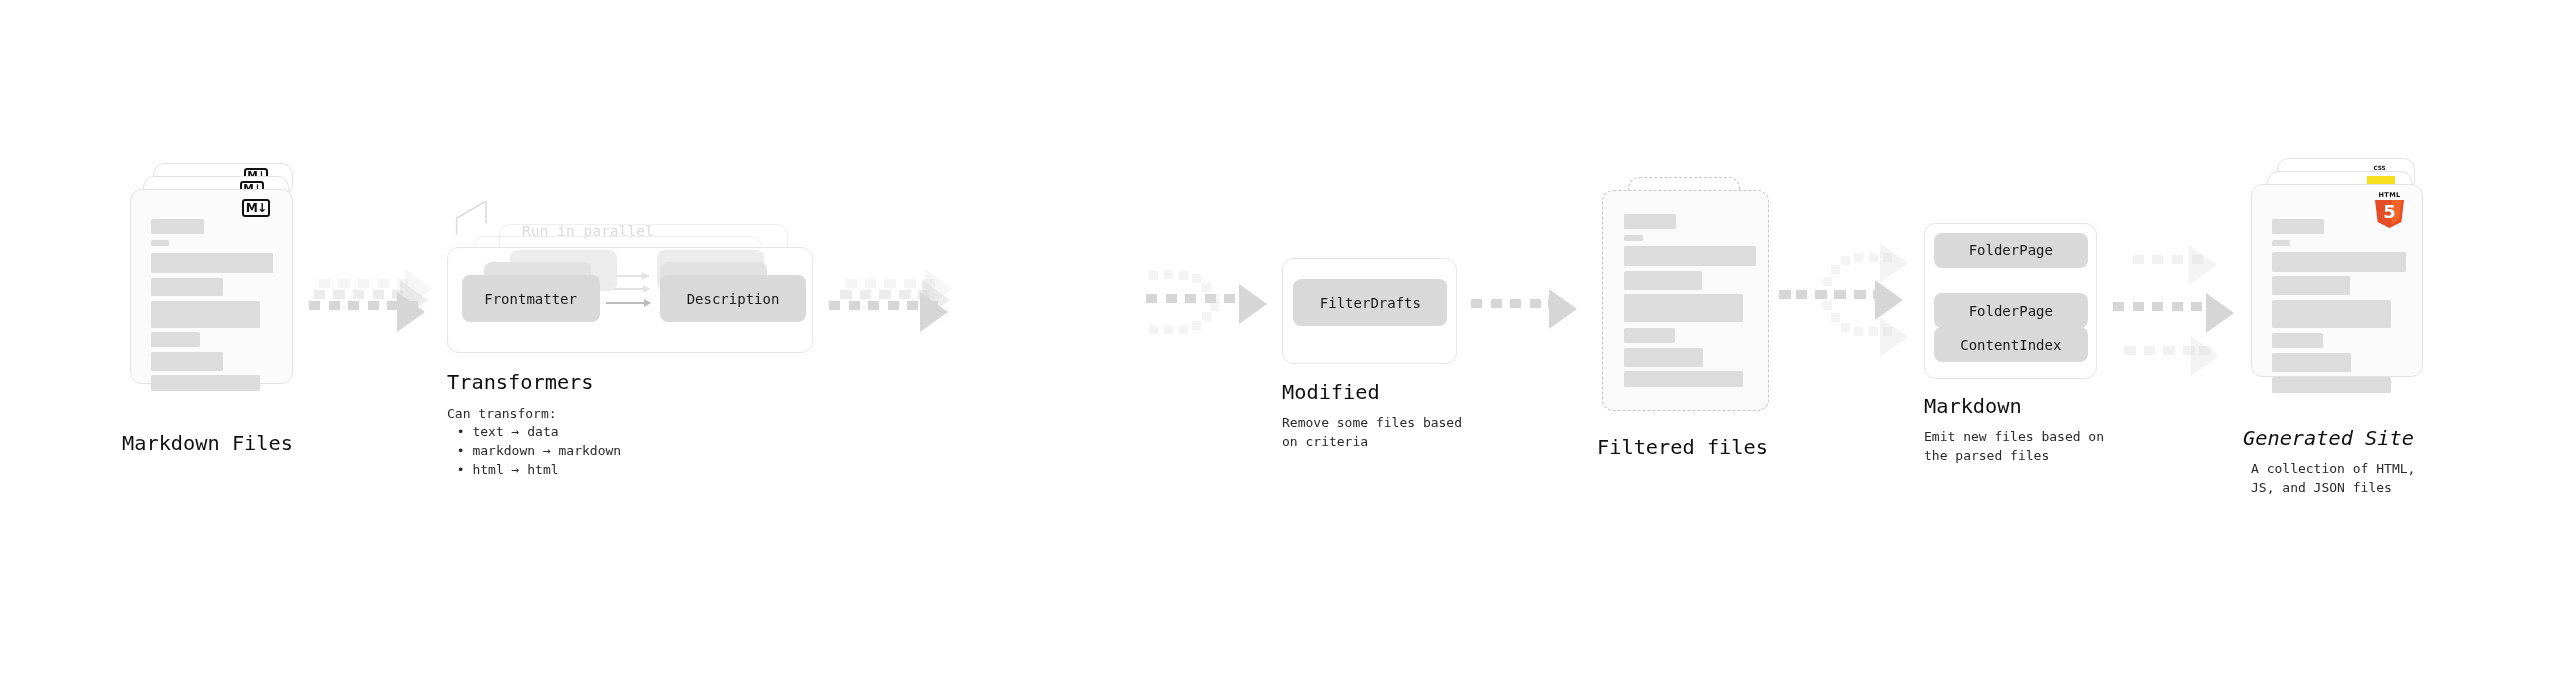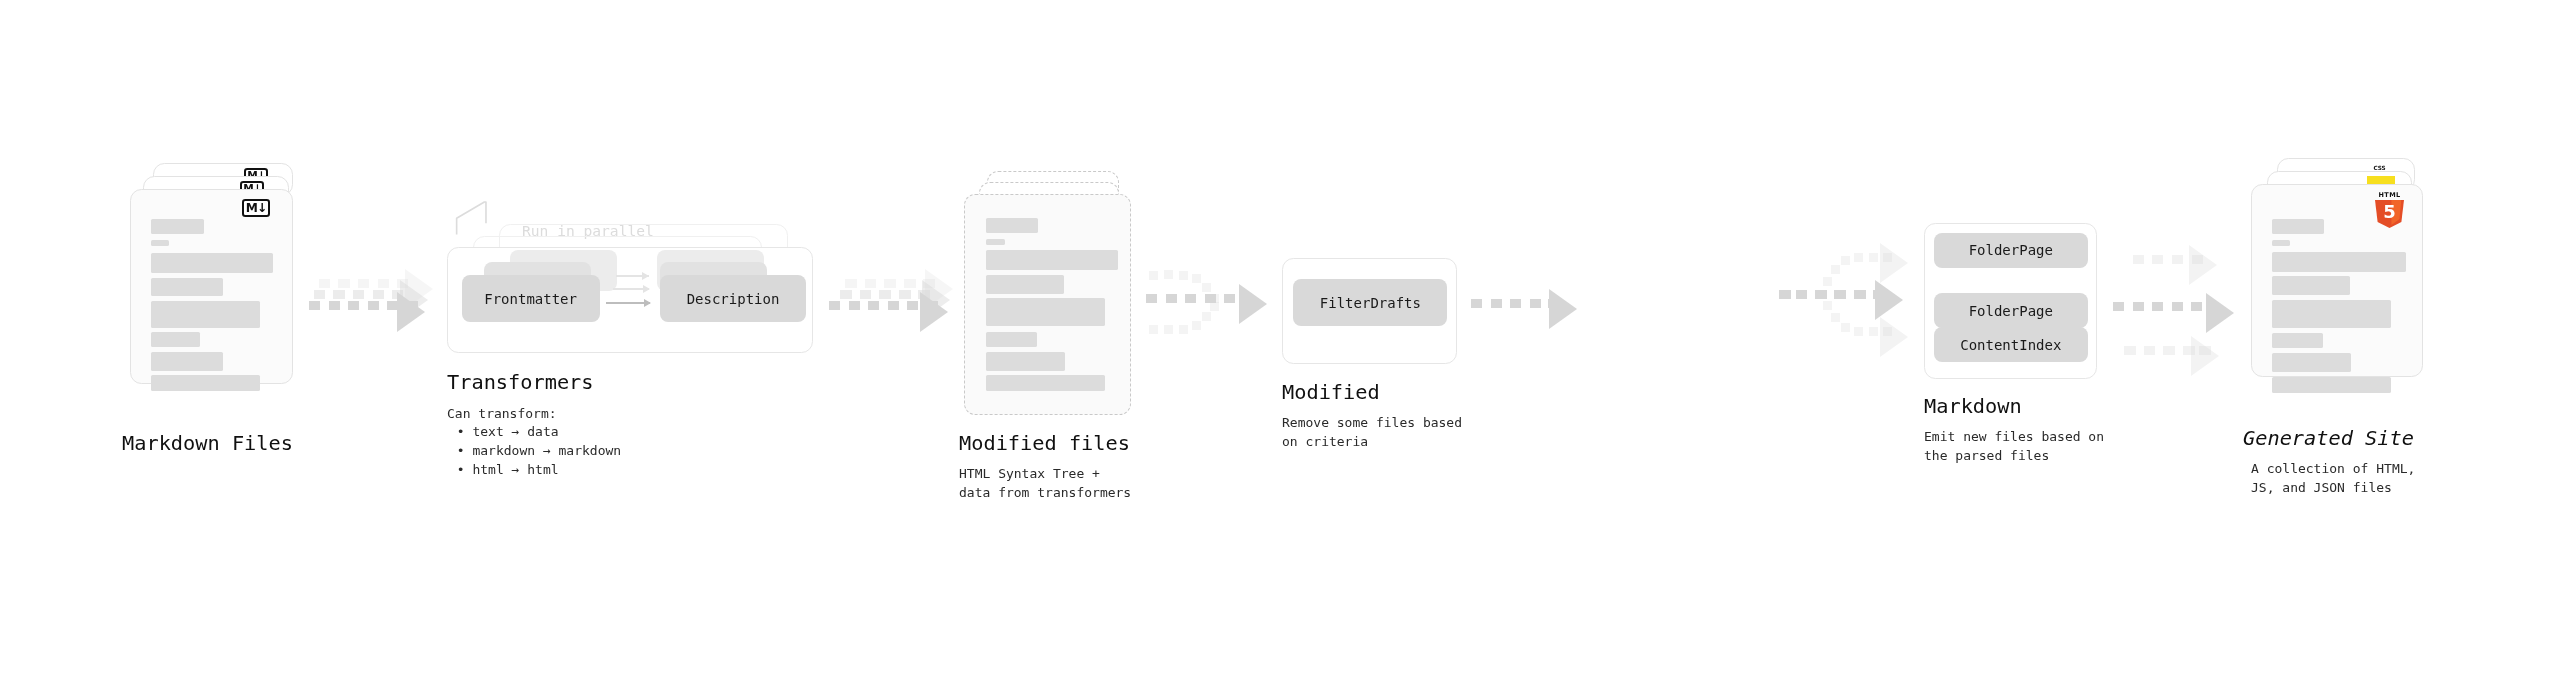--- a/index.html
+++ b/index.html
@@ -255,86 +255,83 @@
       <i style="left:0"></i>
         <i style="left:19.5px"></i>
         <i style="left:39px"></i>
         <i style="left:59px"></i>
         <i style="left:78px"></i>
         <i style="left:98px"></i>
     </div>
     <div class="head" style="left:91px;top:19.5px;"></div>
   </div>
 
-  <div class="node" style="left:959px;top:171px;">
-    <div class="doc-stack" style="width:187px;height:252px;">
-      <div class="doc-card dashed back2" style="left:28px;top:0px;width:132px;height:32.5px;"></div>
-      <div class="doc-card dashed back1" style="left:19.5px;top:11.4px;width:140px;height:32.5px;"></div>
-      <div class="doc-card dashed" style="left:4.9px;top:23px;width:167px;height:221px;">
+
+  <div class="flow" style="left:1138px;top:258px;width:146px;height:98px;">
+
+    <div class="curvedot op30" style="left:11.4px;top:13px;"></div>
+    <div class="curvedot op30" style="left:26px;top:12.2px;"></div>
+    <div class="curvedot op30" style="left:41px;top:13px;"></div>
+    <div class="curvedot op30" style="left:54px;top:16.3px;"></div>
+    <div class="curvedot op30" style="left:64px;top:25px;"></div>
+    <div class="curvedot op30" style="left:72px;top:36px;"></div>
+
+    <div class="curvedot op30" style="left:11.4px;top:67px;"></div>
+    <div class="curvedot op30" style="left:26px;top:67px;"></div>
+    <div class="curvedot op30" style="left:41px;top:67px;"></div>
+    <div class="curvedot op30" style="left:54px;top:63px;"></div>
+    <div class="curvedot op30" style="left:64px;top:54px;"></div>
+    <div class="curvedot op30" style="left:72px;top:44px;"></div>
+
+    <div class="dots" style="left:8.1px;top:36px;">
+      <i style="left:0"></i>
+        <i style="left:19.5px"></i>
+        <i style="left:39px"></i>
+        <i style="left:59px"></i>
+        <i style="left:78px"></i>
+        <i style="left:93px;width:8.1px"></i>
+    </div>
+    <div class="head" style="left:101px;top:26px;"></div>
+  </div>
+
+  <div class="node" style="left:1282px;top:258px;">
+    <div class="pbox" style="left:0px;top:0px;width:175px;height:106px;"></div>
+    <div class="chip" style="left:11.4px;top:21px;width:154px;height:47px;">FilterDrafts</div>
+    <div class="title" style="left:0px;top:122px;">Modified</div>
+    <div class="sub" style="left:0px;top:156px;">Remove some files based
+on criteria</div>
+  </div>
+
+  <div class="flow" style="left:1471px;top:288px;width:122px;height:49px;">
+    <div class="dots" style="left:0px;top:10.6px;">
+      <i style="left:0"></i>
+        <i style="left:19.5px"></i>
+        <i style="left:39px"></i>
+        <i style="left:59px"></i>
+        <i style="left:77px"></i>
+    </div>
+    <div class="head" style="left:78px;top:0.8px;"></div>
+  </div>
+
+  <div class="node" style="left:1597px;top:177px;">
+    <div class="doc-stack" style="width:187px;height:244px;">
+      <div class="doc-card dashed back1" style="left:31px;top:0px;width:112px;height:32.5px;"></div>
+      <div class="doc-card dashed" style="left:4.9px;top:13px;width:167px;height:221px;">
         <div class="skel" style="left:21px;top:23px;width:52px;height:15.4px;"></div>
         <div class="skel" style="left:21px;top:44px;width:18.7px;height:5.7px;"></div>
         <div class="skel" style="left:21px;top:55px;width:132px;height:19.5px;"></div>
         <div class="skel" style="left:21px;top:80px;width:78px;height:18.7px;"></div>
         <div class="skel" style="left:21px;top:103px;width:119px;height:28.4px;"></div>
         <div class="skel" style="left:21px;top:137px;width:51px;height:15.4px;"></div>
         <div class="skel" style="left:21px;top:157px;width:79px;height:18.7px;"></div>
         <div class="skel" style="left:21px;top:180px;width:119px;height:16.3px;"></div>
       </div>
     </div>
-    <div class="title" style="left:0px;top:260px;">Modified files</div>
-    <div class="sub" style="left:0px;top:294px;">HTML Syntax Tree +
-data from transformers</div>
-  </div>
-
-  <div class="flow" style="left:1138px;top:258px;width:146px;height:98px;">
-
-    <div class="curvedot op30" style="left:11.4px;top:13px;"></div>
-    <div class="curvedot op30" style="left:26px;top:12.2px;"></div>
-    <div class="curvedot op30" style="left:41px;top:13px;"></div>
-    <div class="curvedot op30" style="left:54px;top:16.3px;"></div>
-    <div class="curvedot op30" style="left:64px;top:25px;"></div>
-    <div class="curvedot op30" style="left:72px;top:36px;"></div>
-
-    <div class="curvedot op30" style="left:11.4px;top:67px;"></div>
-    <div class="curvedot op30" style="left:26px;top:67px;"></div>
-    <div class="curvedot op30" style="left:41px;top:67px;"></div>
-    <div class="curvedot op30" style="left:54px;top:63px;"></div>
-    <div class="curvedot op30" style="left:64px;top:54px;"></div>
-    <div class="curvedot op30" style="left:72px;top:44px;"></div>
-
-    <div class="dots" style="left:8.1px;top:36px;">
-      <i style="left:0"></i>
-        <i style="left:19.5px"></i>
-        <i style="left:39px"></i>
-        <i style="left:59px"></i>
-        <i style="left:78px"></i>
-        <i style="left:93px;width:8.1px"></i>
-    </div>
-    <div class="head" style="left:101px;top:26px;"></div>
-  </div>
-
-  <div class="node" style="left:1282px;top:258px;">
-    <div class="pbox" style="left:0px;top:0px;width:175px;height:106px;"></div>
-    <div class="chip" style="left:11.4px;top:21px;width:154px;height:47px;">FilterDrafts</div>
-    <div class="title" style="left:0px;top:122px;">Modified</div>
-    <div class="sub" style="left:0px;top:156px;">Remove some files based
-on criteria</div>
-  </div>
-
-  <div class="flow" style="left:1471px;top:288px;width:122px;height:49px;">
-    <div class="dots" style="left:0px;top:10.6px;">
-      <i style="left:0"></i>
-        <i style="left:19.5px"></i>
-        <i style="left:39px"></i>
-        <i style="left:59px"></i>
-        <i style="left:77px"></i>
-    </div>
-    <div class="head" style="left:78px;top:0.8px;"></div>
-  </div>
-
+    <div class="title" style="left:0px;top:258px;">Filtered files</div>
+  </div>
 
   <div class="flow" style="left:1776px;top:228px;width:154px;height:138px;">
 
     <div class="curvedot op30" style="left:47px;top:49px;"></div>
     <div class="curvedot op30" style="left:55px;top:37px;"></div>
     <div class="curvedot op30" style="left:65px;top:28.4px;"></div>
     <div class="curvedot op30" style="left:78px;top:25px;"></div>
     <div class="curvedot op30" style="left:93px;top:25px;"></div>
     <div class="curvedot op30" style="left:107px;top:25px;"></div>
     <div class="head op30" style="left:104px;top:14.6px;"></div>

